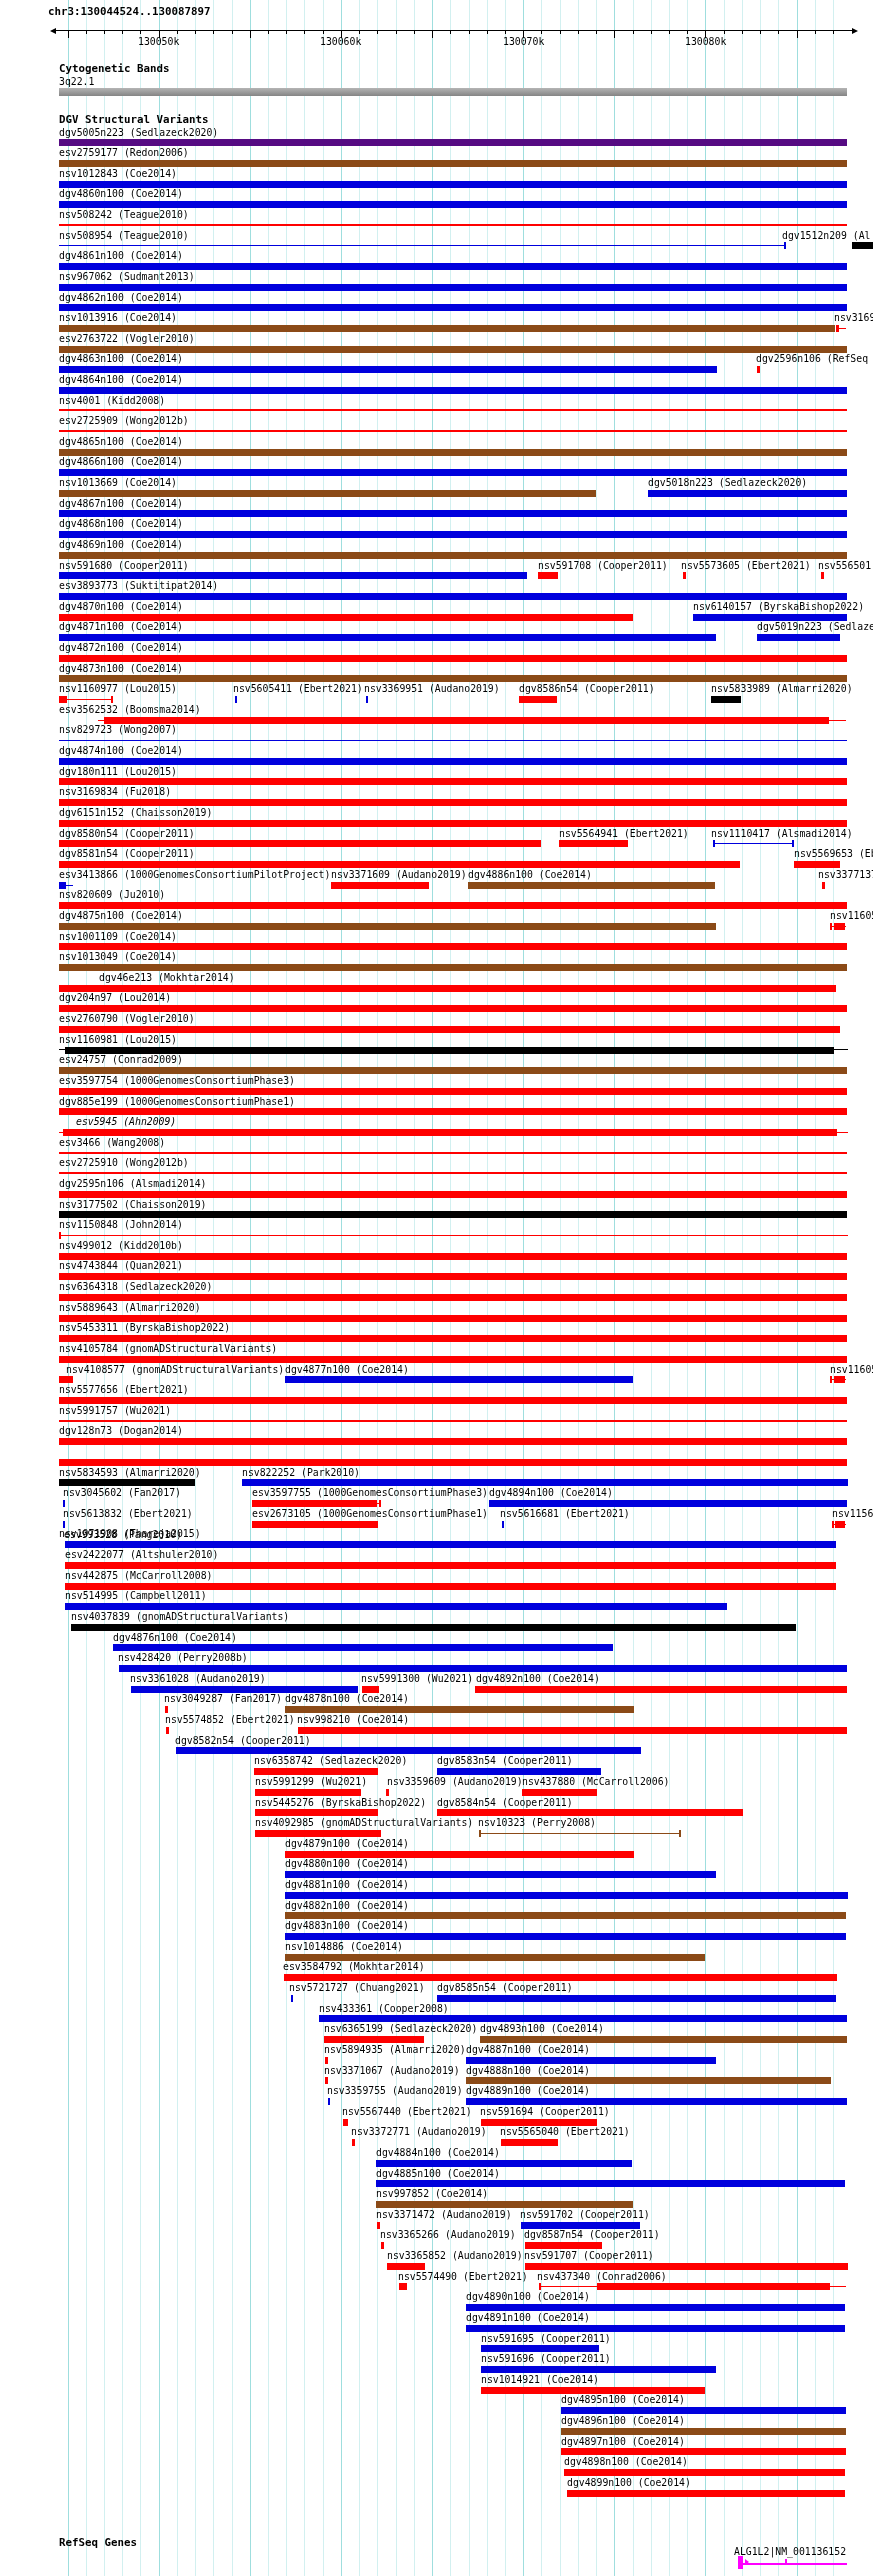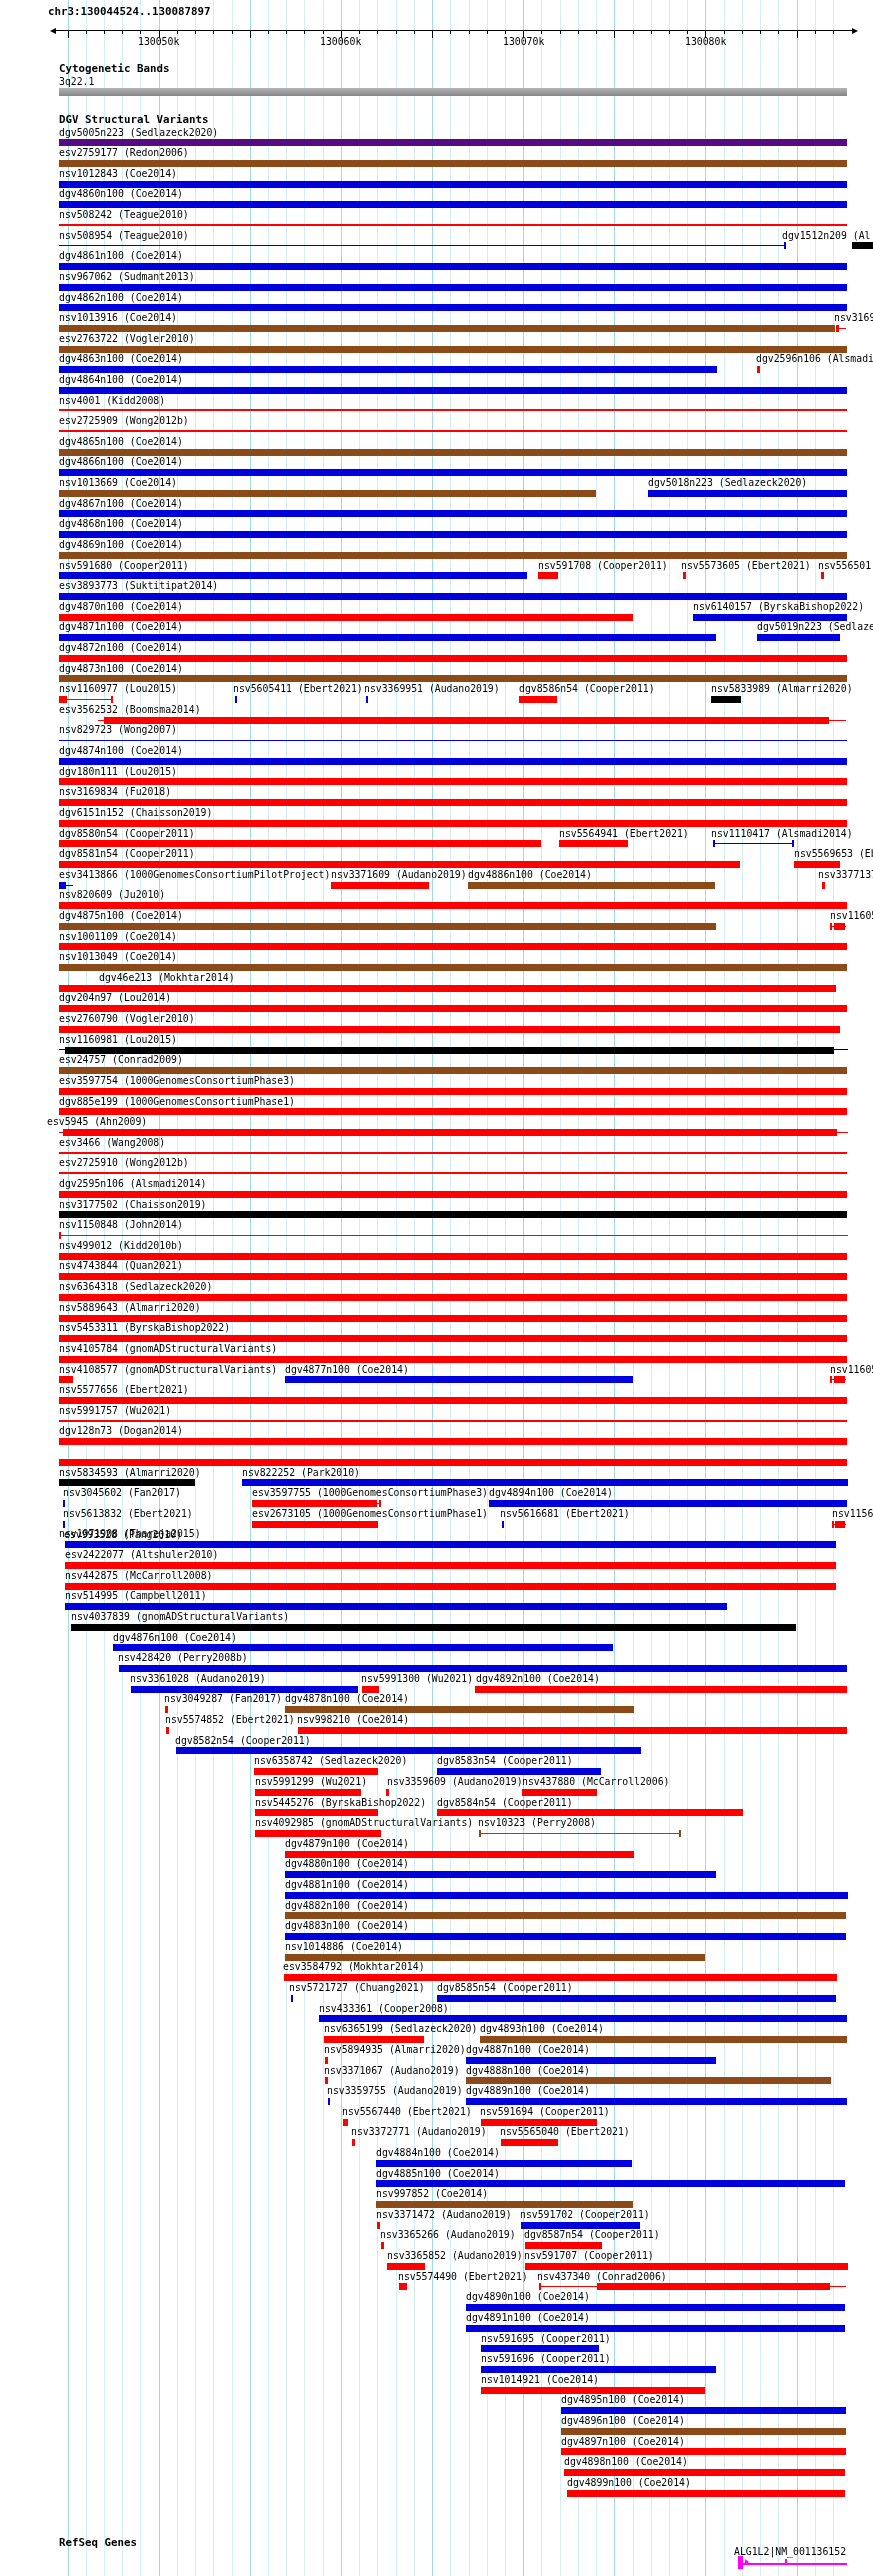--- a/index.html
+++ b/index.html
@@ -146,21 +146,21 @@
       <div class="lab" style="left: 59px; top: 293px;">dgv4862n100 (Coe2014)</div>
       <div class="seg" style="left: 59px; top: 304px; width: 788px; height: 6.9px; background: rgb(0, 0, 221);"></div>
       <div class="lab" style="left: 59px; top: 313px;">nsv1013916 (Coe2014)</div>
       <div class="lab" style="left: 834px; top: 313px;">nsv3169</div>
       <div class="seg" style="left: 59px; top: 325px; width: 776px; height: 6.9px; background: rgb(139, 74, 23);"></div>
       <div class="seg" style="left: 836px; top: 325px; width: 2.9px; height: 6.9px; background: rgb(255, 0, 0);"></div>
       <div class="seg" style="left: 839px; top: 328px; width: 6.9px; height: 1px; background: rgb(255, 0, 0);"></div>
       <div class="lab" style="left: 59px; top: 334px;">esv2763722 (Vogler2010)</div>
       <div class="seg" style="left: 59px; top: 346px; width: 788px; height: 6.9px; background: rgb(139, 74, 23);"></div>
       <div class="lab" style="left: 59px; top: 354px;">dgv4863n100 (Coe2014)</div>
-      <div class="lab" style="left: 756px; top: 354px;">dgv2596n106 (Alsmadi</div>
+      <div class="lab" style="left: 756px; top: 354px;">dgv2596n106 (RefSeq</div>
       <div class="seg" style="left: 59px; top: 366px; width: 658px; height: 6.9px; background: rgb(0, 0, 221);"></div>
       <div class="seg" style="left: 757px; top: 366px; width: 2.9px; height: 6.9px; background: rgb(255, 0, 0);"></div>
       <div class="lab" style="left: 59px; top: 375px;">dgv4864n100 (Coe2014)</div>
       <div class="seg" style="left: 59px; top: 387px; width: 788px; height: 6.9px; background: rgb(0, 0, 221);"></div>
       <div class="lab" style="left: 59px; top: 396px;">nsv4001 (Kidd2008)</div>
       <div class="seg" style="left: 59px; top: 409px; width: 788px; height: 2px; background: rgb(255, 0, 0);"></div>
       <div class="lab" style="left: 59px; top: 416px;">esv2725909 (Wong2012b)</div>
       <div class="seg" style="left: 59px; top: 430px; width: 788px; height: 2px; background: rgb(255, 0, 0);"></div>
       <div class="lab" style="left: 59px; top: 437px;">dgv4865n100 (Coe2014)</div>
       <div class="seg" style="left: 59px; top: 449px; width: 788px; height: 6.9px; background: rgb(139, 74, 23);"></div>
@@ -264,21 +264,21 @@
       <div class="seg" style="left: 59px; top: 1026px; width: 781px; height: 6.9px; background: rgb(255, 0, 0);"></div>
       <div class="lab" style="left: 59px; top: 1035px;">nsv1160981 (Lou2015)</div>
       <div class="seg" style="left: 59px; top: 1049px; width: 789px; height: 1px; background: rgb(0, 0, 0);"></div>
       <div class="seg" style="left: 65px; top: 1047px; width: 769px; height: 6.9px; background: rgb(0, 0, 0);"></div>
       <div class="lab" style="left: 59px; top: 1055px;">esv24757 (Conrad2009)</div>
       <div class="seg" style="left: 59px; top: 1067px; width: 788px; height: 6.9px; background: rgb(139, 74, 23);"></div>
       <div class="lab" style="left: 59px; top: 1076px;">esv3597754 (1000GenomesConsortiumPhase3)</div>
       <div class="seg" style="left: 59px; top: 1088px; width: 788px; height: 6.9px; background: rgb(255, 0, 0);"></div>
       <div class="lab" style="left: 59px; top: 1097px;">dgv885e199 (1000GenomesConsortiumPhase1)</div>
       <div class="seg" style="left: 59px; top: 1108px; width: 788px; height: 6.9px; background: rgb(255, 0, 0);"></div>
-      <div class="lab" style="left: 47px; top: 1117px;">esv5945 (Ahn2009)</div>
+      <div class="lab" style="left: 76px; top: 1117px; font-style: italic;">esv5945 (Ahn2009)</div>
       <div class="seg" style="left: 59px; top: 1132px; width: 789px; height: 1px; background: rgb(255, 0, 0);"></div>
       <div class="seg" style="left: 63px; top: 1129px; width: 774px; height: 6.9px; background: rgb(255, 0, 0);"></div>
       <div class="lab" style="left: 59px; top: 1138px;">esv3466 (Wang2008)</div>
       <div class="seg" style="left: 59px; top: 1152px; width: 788px; height: 2px; background: rgb(255, 0, 0);"></div>
       <div class="lab" style="left: 59px; top: 1158px;">esv2725910 (Wong2012b)</div>
       <div class="seg" style="left: 59px; top: 1172px; width: 788px; height: 2px; background: rgb(255, 0, 0);"></div>
       <div class="lab" style="left: 59px; top: 1179px;">dgv2595n106 (Alsmadi2014)</div>
       <div class="seg" style="left: 59px; top: 1191px; width: 788px; height: 6.9px; background: rgb(255, 0, 0);"></div>
       <div class="lab" style="left: 59px; top: 1200px;">nsv3177502 (Chaisson2019)</div>
       <div class="seg" style="left: 59px; top: 1211px; width: 788px; height: 6.9px; background: rgb(0, 0, 0);"></div>
@@ -290,21 +290,21 @@
       <div class="lab" style="left: 59px; top: 1261px;">nsv4743844 (Quan2021)</div>
       <div class="seg" style="left: 59px; top: 1273px; width: 788px; height: 6.9px; background: rgb(255, 0, 0);"></div>
       <div class="lab" style="left: 59px; top: 1282px;">nsv6364318 (Sedlazeck2020)</div>
       <div class="seg" style="left: 59px; top: 1294px; width: 788px; height: 6.9px; background: rgb(255, 0, 0);"></div>
       <div class="lab" style="left: 59px; top: 1303px;">nsv5889643 (Almarri2020)</div>
       <div class="seg" style="left: 59px; top: 1315px; width: 788px; height: 6.9px; background: rgb(255, 0, 0);"></div>
       <div class="lab" style="left: 59px; top: 1323px;">nsv5453311 (ByrskaBishop2022)</div>
       <div class="seg" style="left: 59px; top: 1335px; width: 788px; height: 6.9px; background: rgb(255, 0, 0);"></div>
       <div class="lab" style="left: 59px; top: 1344px;">nsv4105784 (gnomADStructuralVariants)</div>
       <div class="seg" style="left: 59px; top: 1356px; width: 788px; height: 6.9px; background: rgb(255, 0, 0);"></div>
-      <div class="lab" style="left: 59px; top: 1365px;">nsv4108577 (gnomADStructuralVariants)</div>
+      <div class="lab" style="left: 66px; top: 1365px;">nsv4108577 (gnomADStructuralVariants)</div>
       <div class="lab" style="left: 285px; top: 1365px;">dgv4877n100 (Coe2014)</div>
       <div class="lab" style="left: 830px; top: 1365px;">nsv11605</div>
       <div class="seg" style="left: 59px; top: 1376px; width: 13.7px; height: 6.9px; background: rgb(255, 0, 0);"></div>
       <div class="seg" style="left: 285px; top: 1376px; width: 348px; height: 6.9px; background: rgb(0, 0, 221);"></div>
       <div class="seg" style="left: 830px; top: 1379px; width: 15.7px; height: 1px; background: rgb(255, 0, 0);"></div>
       <div class="seg" style="left: 834px; top: 1376px; width: 10.8px; height: 6.9px; background: rgb(255, 0, 0);"></div>
       <div class="seg" style="left: 830px; top: 1376px; width: 1.5px; height: 6.9px; background: rgb(255, 0, 0);"></div>
       <div class="lab" style="left: 59px; top: 1385px;">nsv5577656 (Ebert2021)</div>
       <div class="seg" style="left: 59px; top: 1397px; width: 788px; height: 6.9px; background: rgb(255, 0, 0);"></div>
       <div class="lab" style="left: 59px; top: 1406px;">nsv5991757 (Wu2021)</div>

